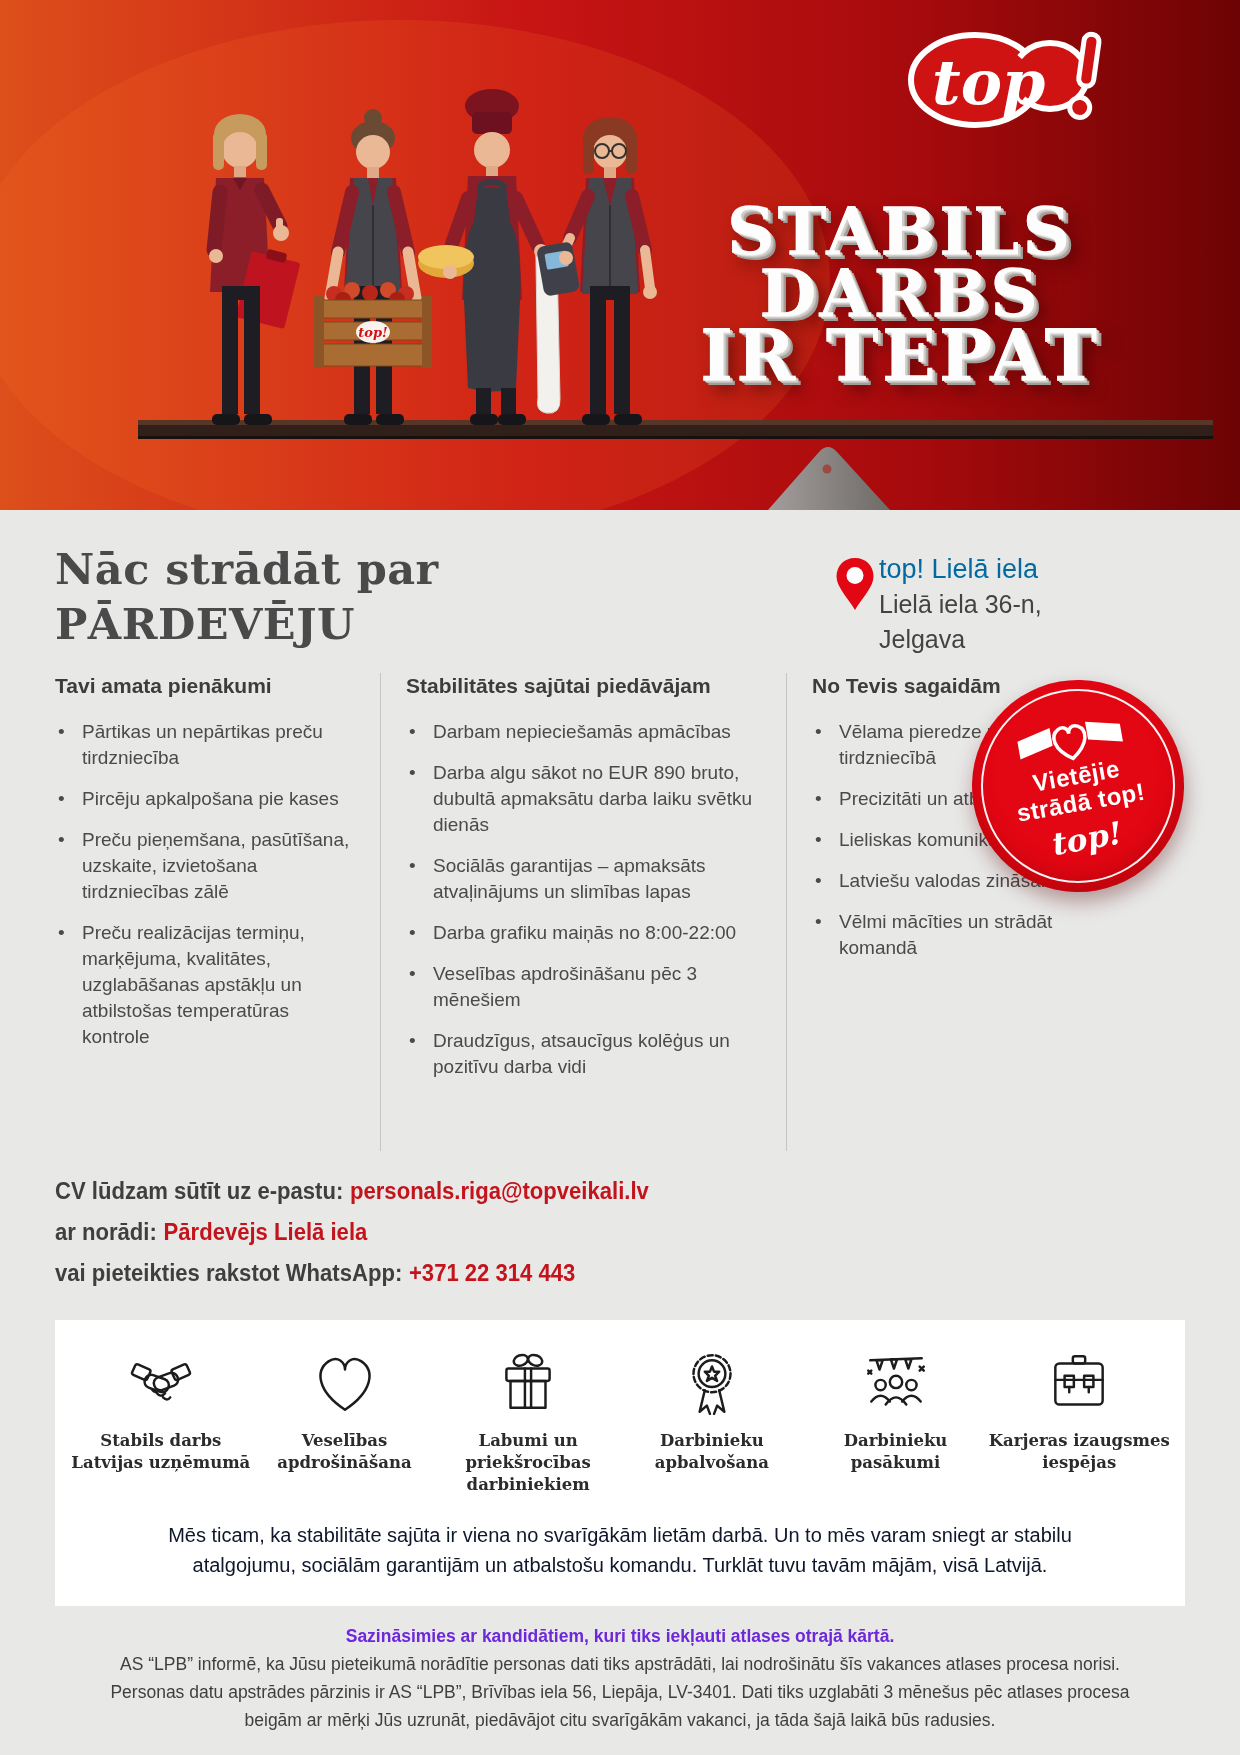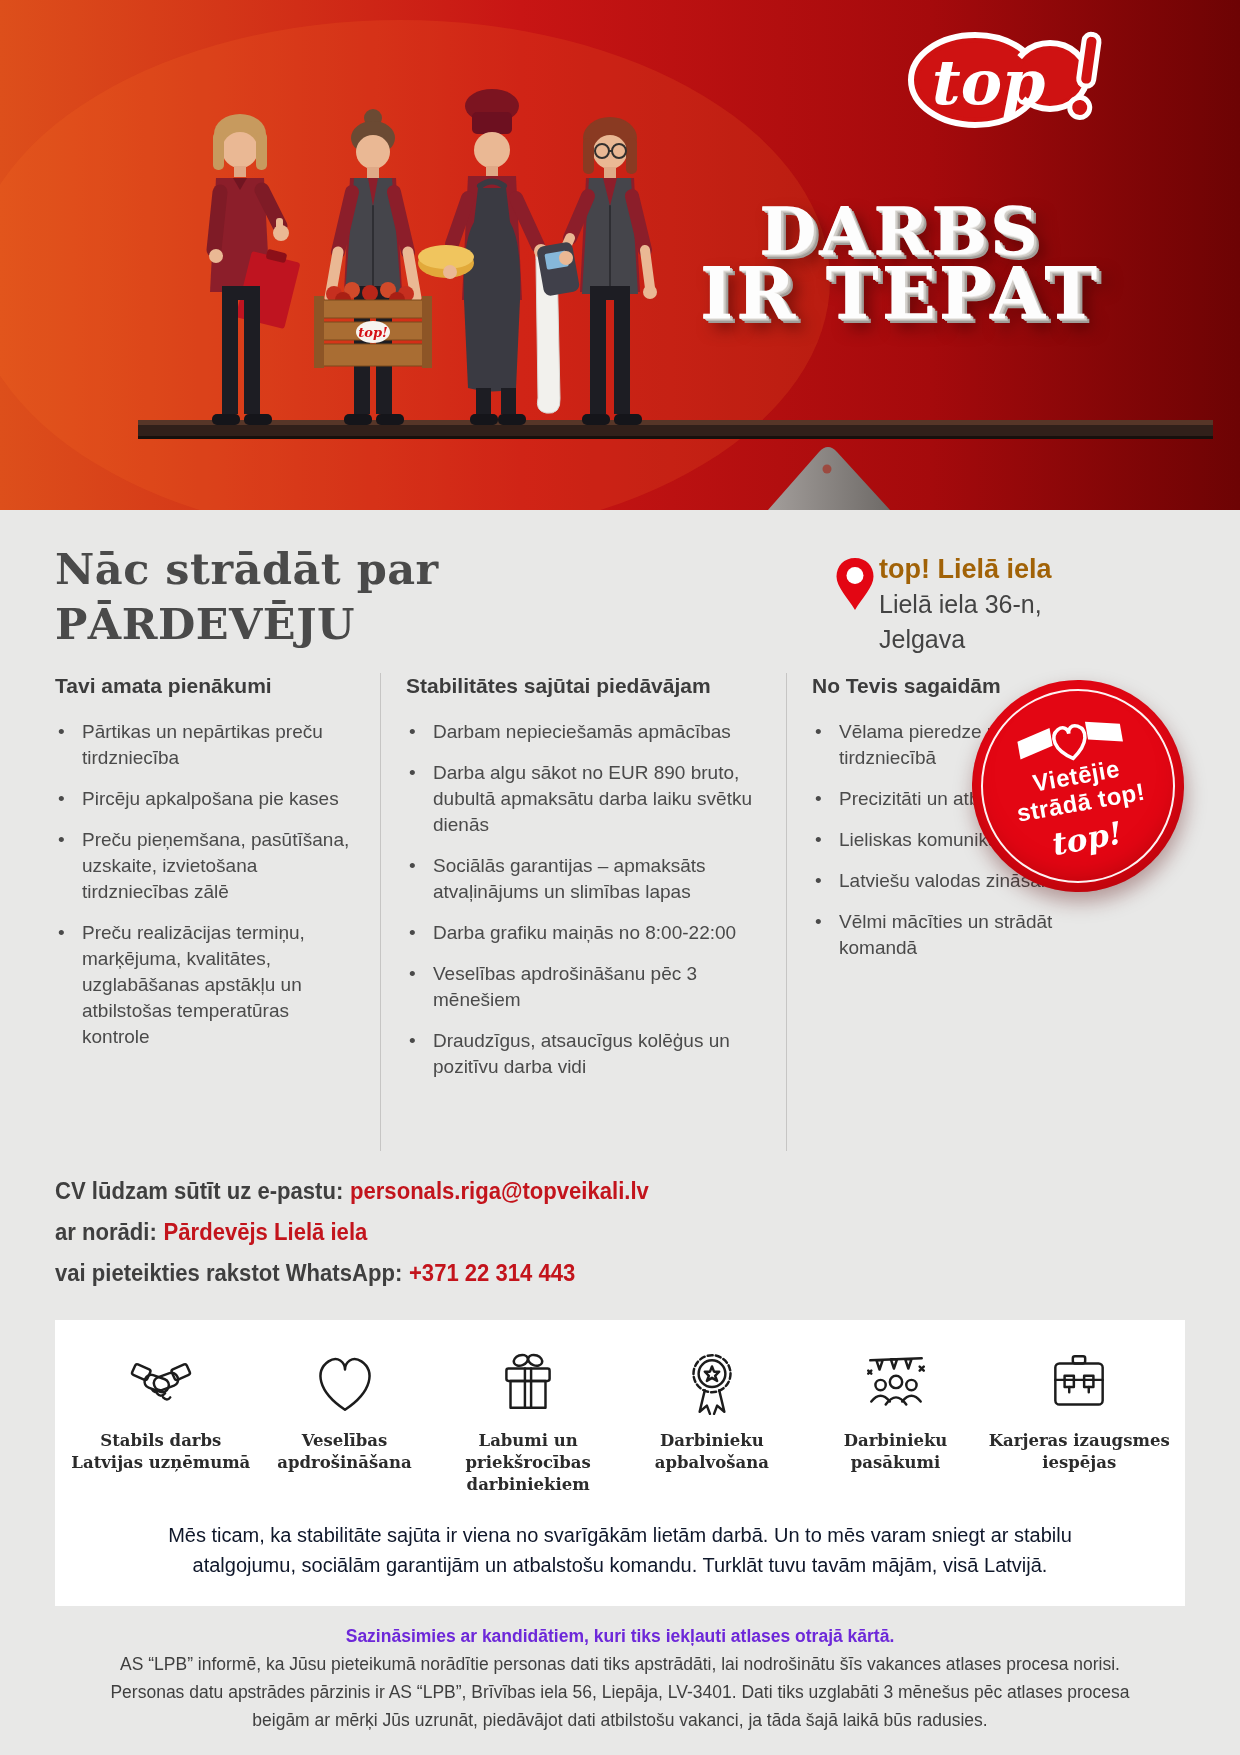--- a/index.html
+++ b/index.html
@@ -21,21 +21,21 @@
   
   .content{position:absolute;left:0;top:510px;width:1240px;padding:0;}
   .inner{padding:0 55px;}
 
   .intro-row{display:flex;padding-top:32px;}
   .page-title{font-family:"DejaVu Serif",serif;font-weight:700;font-size:43px;line-height:55px;
               color:#4a4a4a;width:640px;letter-spacing:.5px;}
   .location{margin-left:auto;display:flex;width:350px;margin-top:10px;}
   .pin{flex:0 0 44px;padding-top:4px;}
   .loc-text{font-size:25px;line-height:35px;color:#434343;}
-  .loc-name{font-weight:700;font-size:27px;color:#a16207;}
+  .loc-name{font-weight:400;font-size:27px;color:#0369a1;}
 
   .cols{display:flex;margin-top:16px;min-height:478px;}
   .col{font-size:19px;line-height:26px;color:#4a4a4a;}
   .col-1{flex:0 0 300px;padding-right:25px;}
   .col-2{flex:0 0 355px;padding:0 25px;border-left:1px solid #c6c5c4;}
   .col-3{flex:0 0 320px;padding-left:25px;border-left:1px solid #c6c5c4;}
   .col h3{font-size:21px;font-weight:700;color:#3c3c3c;margin:0 0 20px 0;}
   .col ul{list-style:none;margin:0;padding:0;}
   .col li{position:relative;padding-left:27px;margin-bottom:15px;}
   .col li::before{content:"•";position:absolute;left:3px;top:0;color:#4a4a4a;}
@@ -226,20 +226,21 @@
         <ellipse cx="160" cy="54" rx="30" ry="27" fill="#cf1212"></ellipse>
         <text x="42" y="82" font-family="DejaVu Serif, serif" font-style="italic" font-weight="bold" font-size="62" fill="#ffffff">top</text>
         <g transform="rotate(8 196 55)">
           <rect x="189" y="12" width="15" height="52" rx="7" fill="#cf1212" stroke="#ffffff" stroke-width="5"></rect>
           <circle cx="194" cy="86" r="10" fill="#cf1212" stroke="#ffffff" stroke-width="5"></circle>
         </g>
       </svg>
     </div>
 
     <div class="headline">
+      <div class="hl hl-1">STABILS</div>
       <div class="hl hl-2">DARBS</div>
       <div class="hl hl-3">IR TEPAT</div>
     </div>
   </div>
 
   <div class="content">
     <div class="inner">
 
       <div class="intro-row">
         <div class="page-title">
@@ -389,21 +390,21 @@
           </div>
 
         </div>
         <p class="mission">Mēs ticam, ka stabilitāte sajūta ir viena no svarīgākām lietām darbā. Un to mēs varam sniegt ar stabilu atalgojumu, sociālām garantijām un atbalstošu komandu. Turklāt tuvu tavām mājām, visā Latvijā.</p>
       </div>
 
       <div class="footer">
         <div class="f-bold">Sazināsimies ar kandidātiem, kuri tiks iekļauti atlases otrajā kārtā.</div>
         <div>AS “LPB” informē, ka Jūsu pieteikumā norādītie personas dati tiks apstrādāti, lai nodrošinātu šīs vakances atlases procesa norisi.</div>
         <div>Personas datu apstrādes pārzinis ir AS “LPB”, Brīvības iela 56, Liepāja, LV-3401. Dati tiks uzglabāti 3 mēnešus pēc atlases procesa</div>
-        <div>beigām ar mērķi Jūs uzrunāt, piedāvājot dati atbilstošu vakanci, ja tāda šajā laikā būs radusies.</div>
+        <div>beigām ar mērķi Jūs uzrunāt, piedāvājot citu svarīgākām vakanci, ja tāda šajā laikā būs radusies.</div>
       </div>
 
     </div>
   </div>
 
   <div class="badge">
     <svg width="120" height="44" viewBox="0 0 120 44">
       <polygon points="8,14 42,6 42,24 8,32" fill="#ffffff"></polygon>
       <polygon points="112,14 78,6 78,24 112,32" fill="#ffffff"></polygon>
       <path d="M60,40 C42,28 41,14 50,9 C56,6 60,10 60,15 C60,10 64,6 70,9 C79,14 78,28 60,40 Z" fill="#e30613" stroke="#ffffff" stroke-width="3.5"></path>

